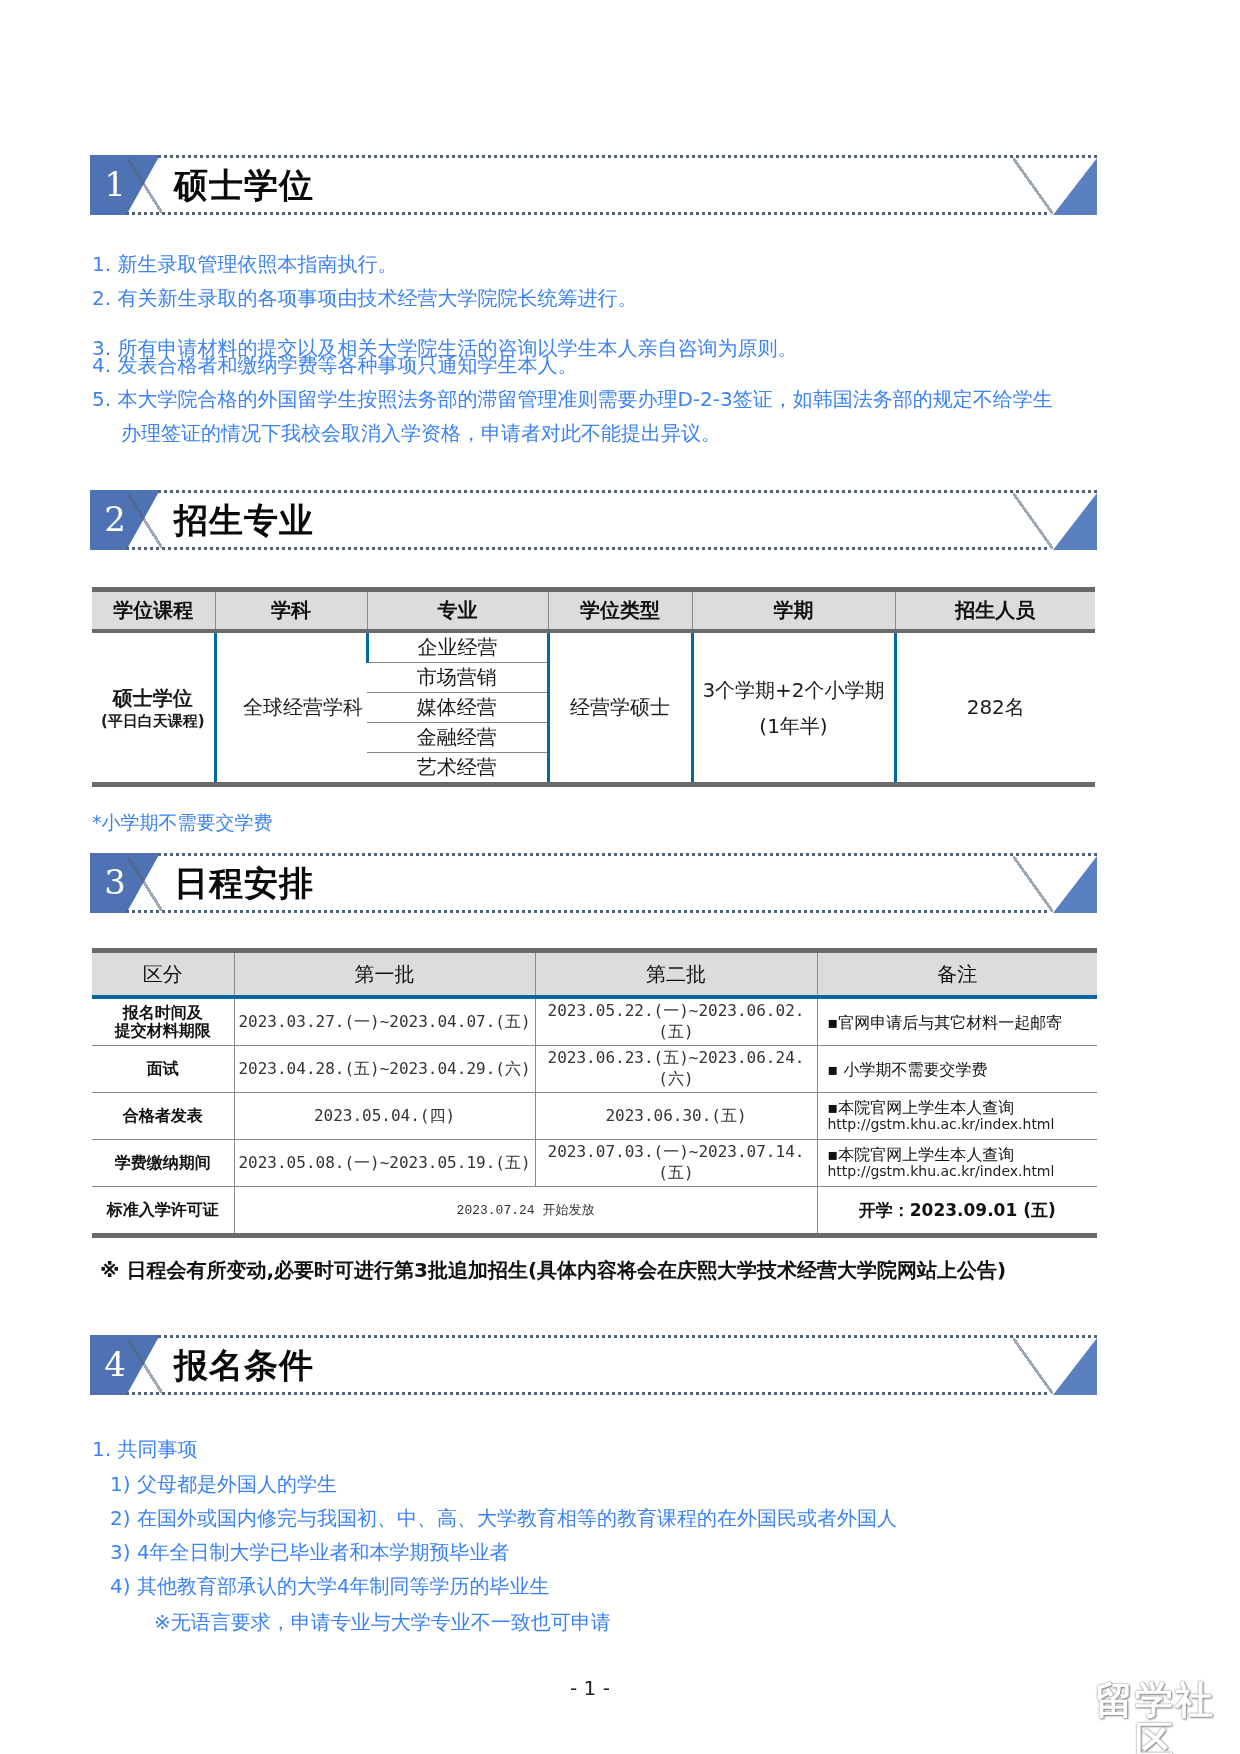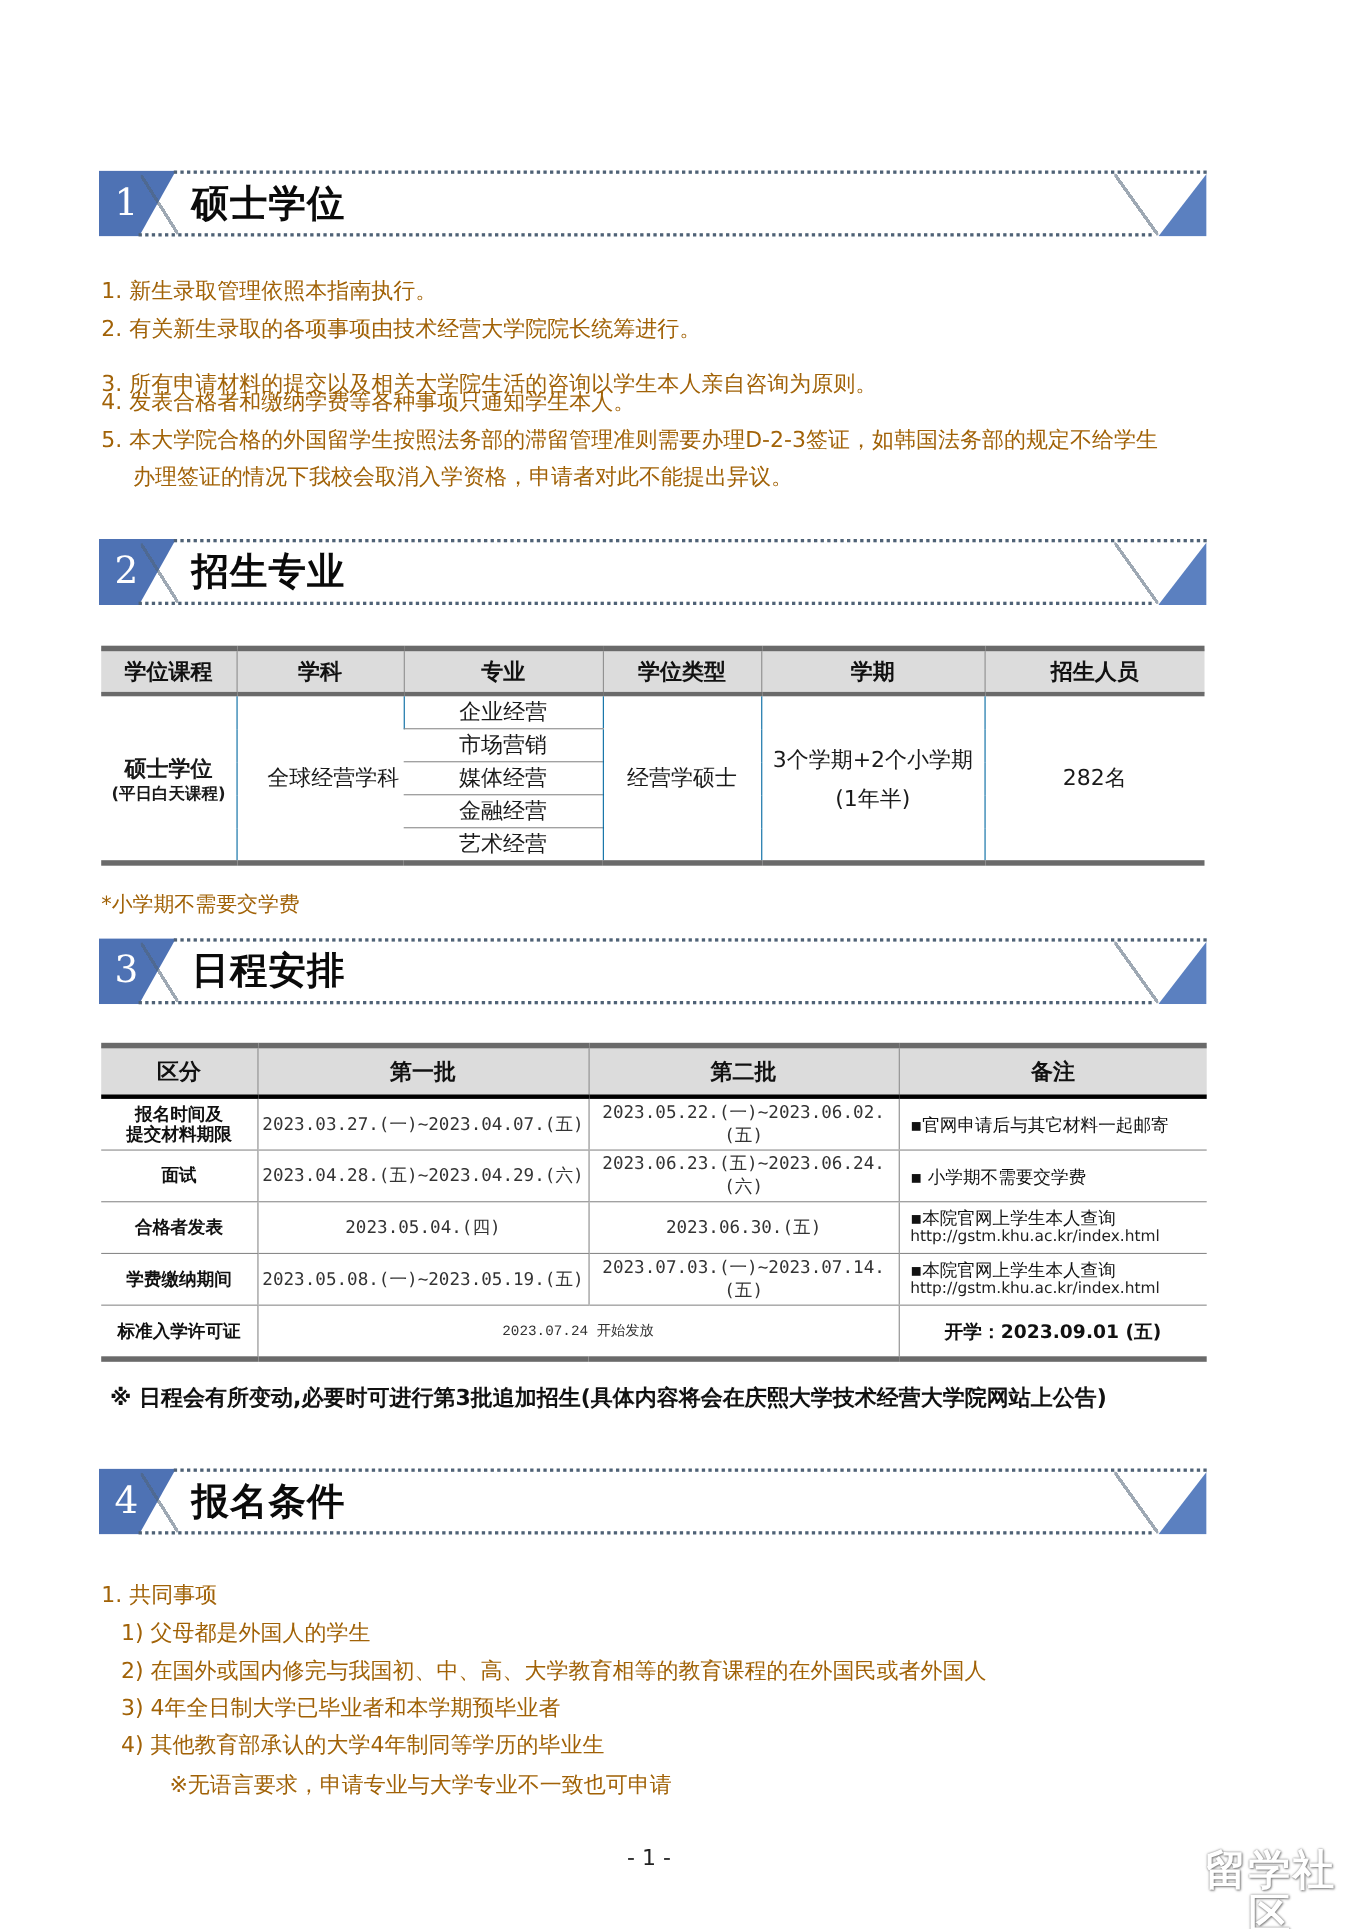--- a/index.html
+++ b/index.html
@@ -42,46 +42,46 @@
     position: absolute; right: 44px; top: 3px; width: 40px; height: 56px;
     background: linear-gradient(to top right, transparent calc(50% - 1.5px), #4f6276 calc(50% - 1.5px), #4f6276 calc(50% + 1.5px), transparent calc(50% + 1.5px));
     opacity: 0.55;
   }
   .sec-head .title {
     position: absolute; left: 84px; top: 8px;
     font-size: 34px; font-weight: bold; letter-spacing: 1px; line-height: 44px; color: #0a0a0a;
   }
 
   
-  .para { position: absolute; font-size: 20px; line-height: 24px; color: #a16207; white-space: nowrap; }
+  .para { position: absolute; font-size: 20px; line-height: 24px; color: #3b82f6; white-space: nowrap; }
 
   
   table { border-collapse: collapse; position: absolute; }
   .t1 { left: 92px; top: 587px; width: 1003px; }
   .t1 th {
     background: #dcdcdc; font-size: 20px; font-weight: bold; height: 37px;
     border-top: 5px solid #6a6a6a; border-bottom: 4px solid #6a6a6a;
     border-left: 1px solid #8a8a8a; padding: 0;
   }
   .t1 th:first-child { border-left: none; }
   .t1 td {
-    font-size: 20px; text-align: center; border-left: 1px solid #0369a1;
+    font-size: 20px; text-align: center; border-left: 3px solid #0369a1;
     padding: 0; height: 29px; line-height: 29px; color: #1a1a1a;
   }
   .t1 td:first-child { border-left: none; }
   .t1 td.major { border-bottom: 1px solid #8a8a8a; }
   .t1 tr.last td { border-bottom: 5px solid #6a6a6a; }
   .t1 td.tall { line-height: 26px; }
   .sub-note { font-size: 15px; display: block; line-height: 20px; }
 
   
   .t2 { left: 92px; top: 948px; width: 1005px; }
   .t2 th {
-    background: #dcdcdc; font-size: 20px; font-weight: bold; height: 42px;
-    border-top: 5px solid #6a6a6a; border-bottom: 4px solid #000000;
+    background: #dcdcdc; font-size: 20px; font-weight: normal; height: 42px;
+    border-top: 5px solid #6a6a6a; border-bottom: 4px solid #0369a1;
     border-left: 1px solid #8a8a8a; padding: 0;
   }
   .t2 th:first-child { border-left: none; }
   .t2 td {
     height: 46px; border-bottom: 1px solid #8a8a8a; border-left: 1px solid #8a8a8a;
     padding: 0; text-align: center; font-size: 16px; color: #333;
     font-family: "DejaVu Sans Mono", "Liberation Mono", monospace; letter-spacing: 0px; margin-top: 11px;
   }
   .t2 td:first-child { border-left: none; }
   .t2 td.label {

